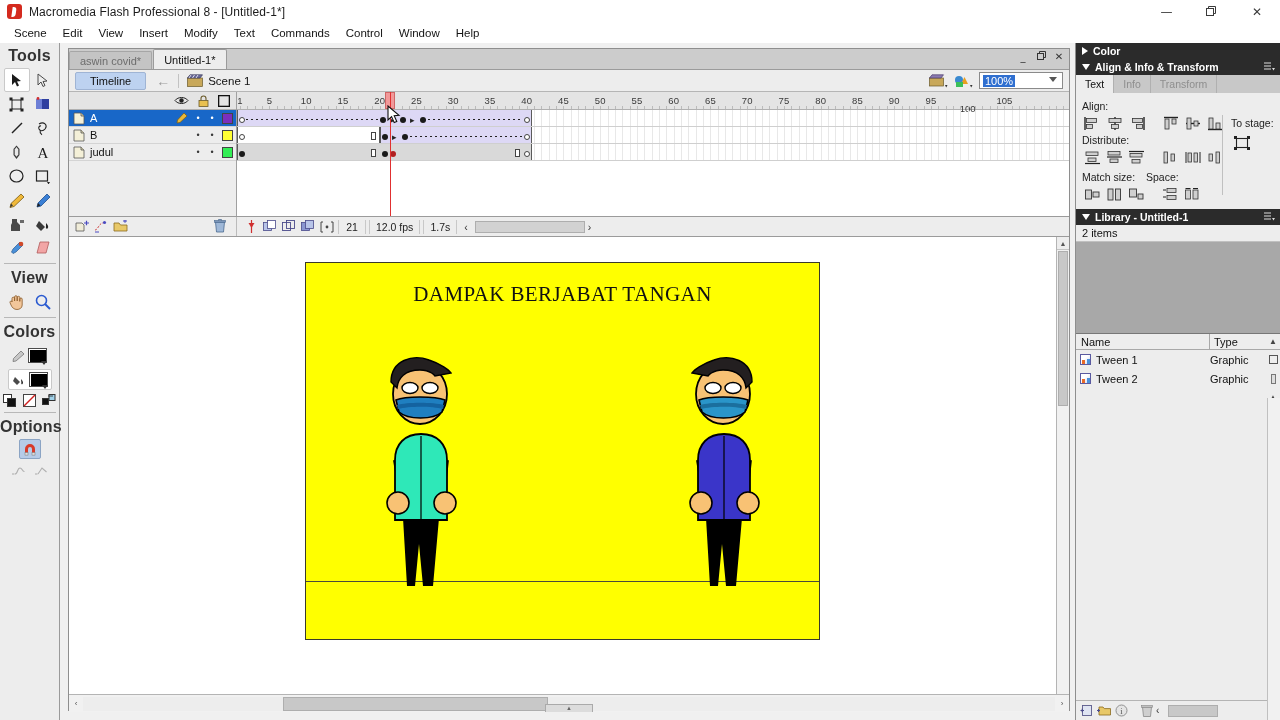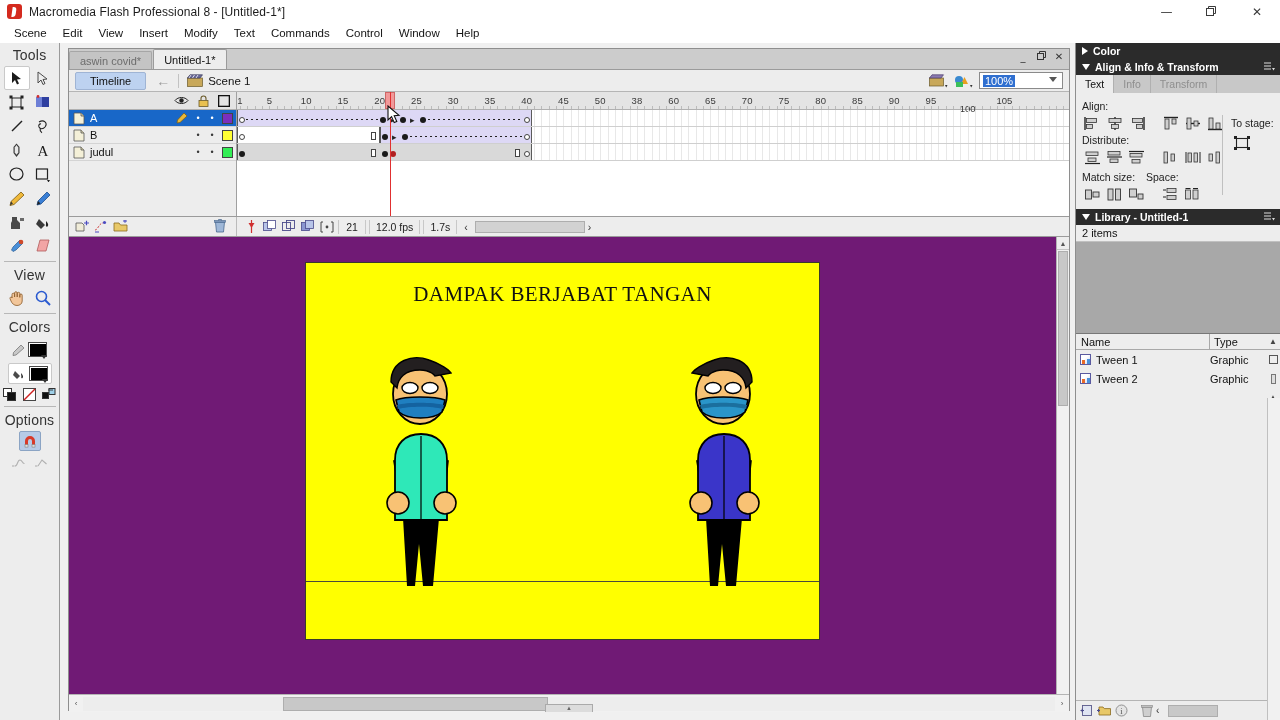--- a/index.html
+++ b/index.html
@@ -43,22 +43,22 @@
   }
   .menu-item { padding: 2px 8px; font-size: 11.5px; color: #141414; }
 
   
   #tools {
     position: absolute; left: 0; top: 43px; width: 60px; height: 677px;
     background: #ededed; border-right: 1px solid #9a9a9a;
     display: flex; flex-direction: column; align-items: center;
   }
   .tools-head {
-    width: 100%; text-align: center; font-size: 14px; color: #333;
-    padding: 4px 0 3px; letter-spacing: .2px;
+    width: 100%; text-align: center; font-size: 16px; color: #333;
+    padding: 4px 0 3px; letter-spacing: .2px; font-weight: bold;
   }
   .tools-sep { width: 52px; height: 1px; background: #b8b8b8; margin: 3px 0 1px; }
   .tool-grid { display: flex; flex-wrap: wrap; width: 56px; justify-content: center; }
   .tool {
     width: 26px; height: 24px; display: flex; align-items: center; justify-content: center;
     position: relative;
   }
   .tool.sel { background: #ffffff; border: 1px solid #c9c9c9; border-radius: 2px; }
   .tool svg { display: block; }
   .swatch-row { display: flex; align-items: center; justify-content: center; width: 56px; margin: 2px 0; }
@@ -169,21 +169,21 @@
               border-right: 1px solid #bbb; height: 100%; }
   #tls-trash { margin-left: auto; margin-right: 10px; }
   #tls-right { display: flex; align-items: center; gap: 3px; padding-left: 6px; height: 100%; }
   .tls-btn { width: 16px; height: 15px; display: flex; align-items: center; justify-content: center; }
   .tls-field { padding: 1px 6px; border-left: 1px solid #c8c8c8; border-right: 1px solid #c8c8c8;
                min-width: 28px; text-align: center; }
   #tls-scroll { width: 110px; height: 12px; background: #d2d2d2; border: 1px solid #aeaeae; margin-left: 4px; }
   #tls-arrow-r { margin-left: auto; margin-right: 8px; color: #333; }
 
   
-  #stage-area { position: relative; height: 475px; background: #701a75; overflow: hidden; }
+  #stage-area { position: relative; height: 475px; background: #ffffff; overflow: hidden; }
   #stage {
     position: absolute; left: 236px; top: 25px; width: 515px; height: 378px;
     background: #ffff00; border: 1px solid #3a3a2a;
   }
   #stage-title {
     position: absolute; width: 100%; top: 19px; text-align: center;
     font-family: "Liberation Serif", serif; font-size: 21px; color: #111; letter-spacing: .4px;
   }
   #ground-line { position: absolute; left: 0; right: 0; top: 318px; height: 1px; background: #4a4a3a; }
   .figure { position: absolute; }
@@ -576,21 +576,21 @@
             <span class="rnum" style="left: 32.4px;">5</span>
             <span class="rnum" style="left: 69.15px;">10</span>
             <span class="rnum" style="left: 105.9px;">15</span>
             <span class="rnum" style="left: 142.65px;">20</span>
             <span class="rnum" style="left: 179.4px;">25</span>
             <span class="rnum" style="left: 216.15px;">30</span>
             <span class="rnum" style="left: 252.9px;">35</span>
             <span class="rnum" style="left: 289.65px;">40</span>
             <span class="rnum" style="left: 326.4px;">45</span>
             <span class="rnum" style="left: 363.15px;">50</span>
-            <span class="rnum" style="left: 399.9px;">38</span>
+            <span class="rnum" style="left: 399.9px;">55</span>
             <span class="rnum" style="left: 436.65px;">60</span>
             <span class="rnum" style="left: 473.4px;">65</span>
             <span class="rnum" style="left: 510.15px;">70</span>
             <span class="rnum" style="left: 546.9px;">75</span>
             <span class="rnum" style="left: 583.65px;">80</span>
             <span class="rnum" style="left: 620.4px;">85</span>
             <span class="rnum" style="left: 657.15px;">90</span>
             <span class="rnum" style="left: 693.9px;">95</span>
             <span class="rnum" style="left: 730.65px; margin-top: 8px;">100</span>
             <span class="rnum" style="left: 767.4px;">105</span>

